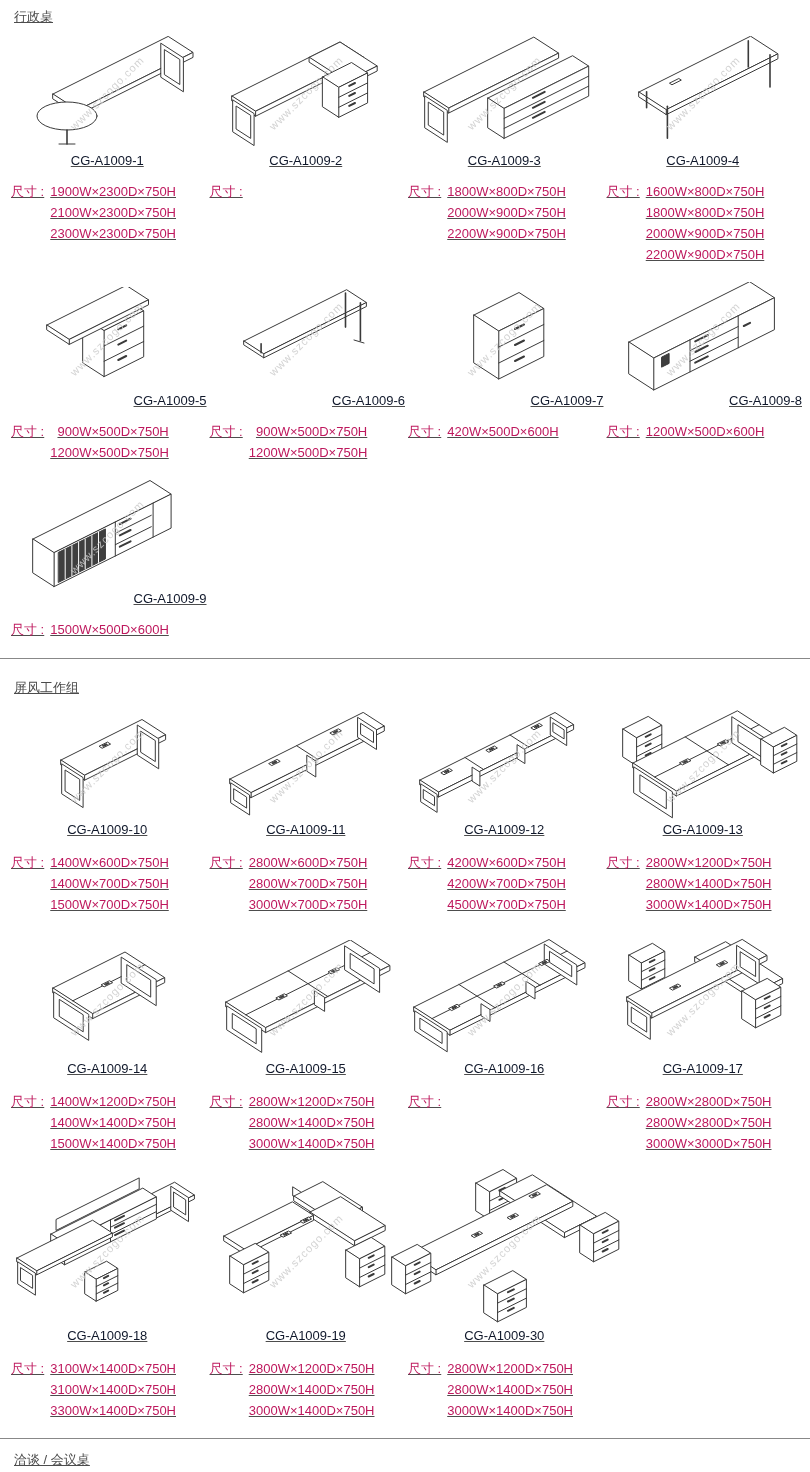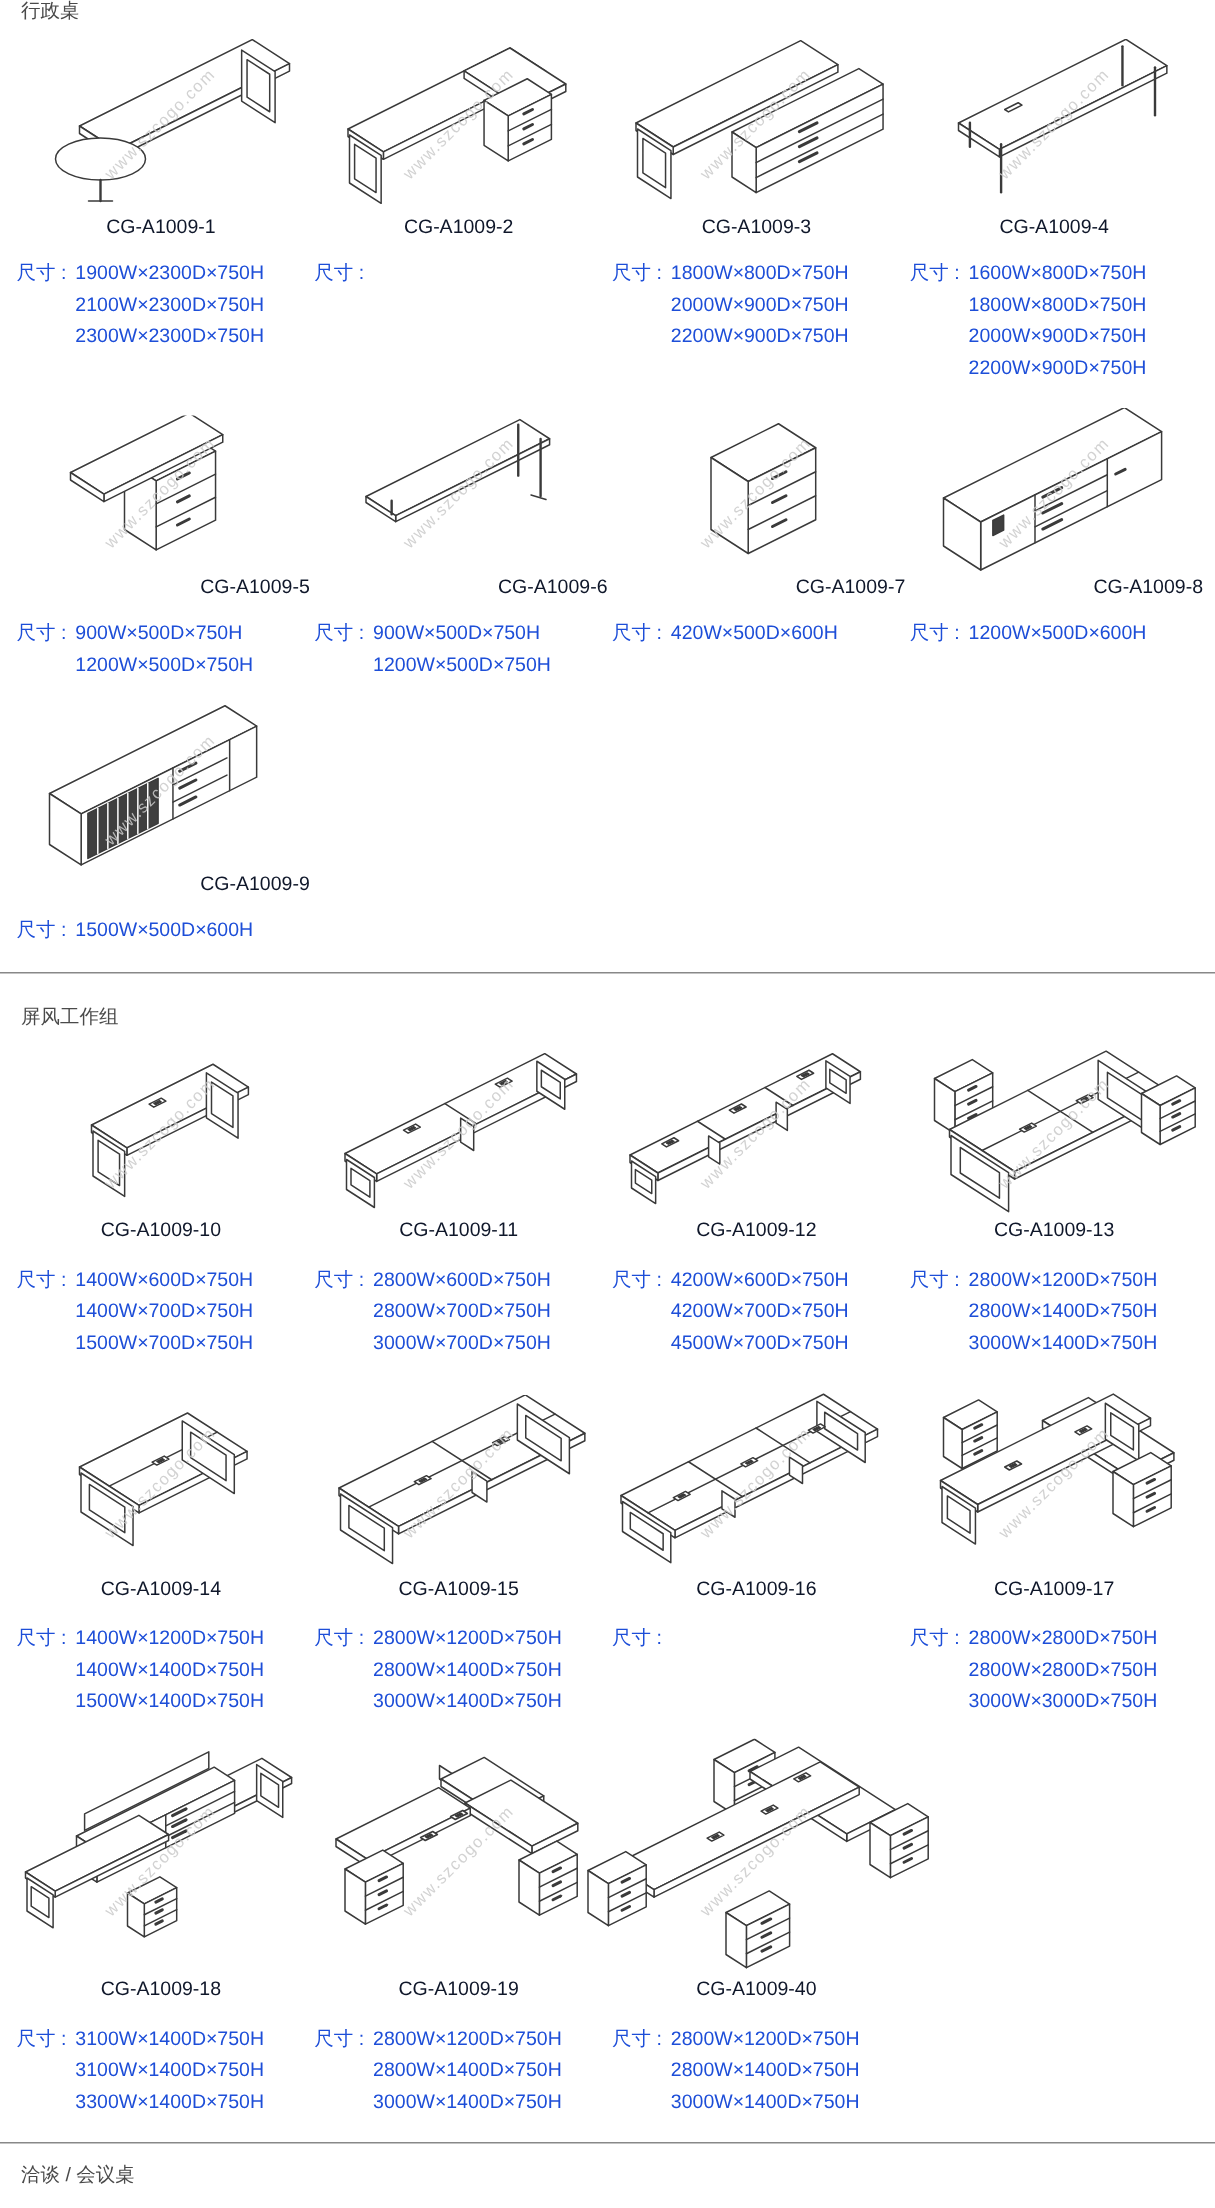--- a/index.html
+++ b/index.html
@@ -1,18 +1,18 @@
 <!DOCTYPE html>
 <html><head>
 <meta charset="utf-8">
 <style>
   html,body{margin:0;padding:0;background:#fff;}
   body{width:810px;height:1472px;overflow:hidden;
        font-family:"Liberation Sans","DejaVu Sans",sans-serif;color:#4d4d4d;}
-  .page{}
+  .page{padding-top:10px;text-decoration:underline;}
   .sec-title{font-size:13px;color:#4a4a4a;padding-left:14px;line-height:13px;}
   .sec-title.t1{margin-bottom:12px;}
   .sec-title.t2{margin-top:22px;margin-bottom:16px;}
   .sec-title.t3{margin-top:14px;}
   .grid{display:grid;grid-template-columns:repeat(4,1fr);padding:0 8px;margin-bottom:22px;}
   .grid.rb18{margin-bottom:18px;}
   .grid.rb0{margin-bottom:0;}
   .cell{min-width:0;}
   .fig{position:relative;display:flex;align-items:center;justify-content:center;overflow:visible;}
   .rh1 .fig{height:112px;}
@@ -20,21 +20,21 @@
   .rh3 .fig{height:100px;}
   .rh4 .fig{height:108px;}
   .rh5 .fig{height:120px;}
   .rh6 .fig{height:152px;}
   .fig svg{display:block;flex:none;}
   .wm{position:absolute;left:50%;top:52%;transform:translate(-50%,-50%) rotate(-45deg);
       font-size:11px;color:#cbcbcb;opacity:.85;letter-spacing:1px;white-space:nowrap;pointer-events:none;}
   .model{font-size:13px;color:#0f172a;text-align:center;margin:4px 0 14px;line-height:16px;}
   .rh1 .model{margin-top:6px;margin-bottom:12px;}
   .rh2 .model,.rh3 .model{margin-top:6px;margin-bottom:12px;text-align:right;}
-  .dims{display:flex;font-size:13px;color:#1d4ed8;line-height:21px;padding-left:3px;}
+  .dims{display:flex;font-size:13px;color:#be185d;line-height:21px;padding-left:3px;text-align:right;}
   .dims .lbl{flex:none;margin-right:6px;white-space:pre;}
   .dims .lines{min-width:0;}
   hr.rule{border:0;border-top:1px solid #888;margin:0;}
   hr.rule.d1{margin-top:18px;}
   hr.rule.d2{margin-top:17px;}
 </style>
 </head>
 <body>
 
 <div class="page" id="page">
@@ -760,21 +760,21 @@
                 <path d="M100.0,116.0 L113.6,124.8 L113.6,152.8 L100.0,144.0 Z"></path>
                 <path d="M113.6,134.1 l28.8,-14.4" fill="none"></path>
                 <path d="M113.6,143.5 l28.8,-14.4" fill="none"></path>
                 <path d="M124.0,123.2 l5.8,-2.9" fill="none" stroke-width="2"></path>
                 <path d="M124.0,132.5 l5.8,-2.9" fill="none" stroke-width="2"></path>
                 <path d="M124.0,141.8 l5.8,-2.9" fill="none" stroke-width="2"></path>
               </g>
             </svg>
           </span>
         </div>
-        <div class="model">CG-A1009-40</div>
+        <div class="model">CG-A1009-30</div>
         <div class="dims">
           <span class="lbl">尺寸 :</span>
           <div class="lines">
             <div>2800W×1200D×750H</div>
             <div>2800W×1400D×750H</div>
             <div>3000W×1400D×750H</div>
           </div>
         </div>
       </div>
     </div>

